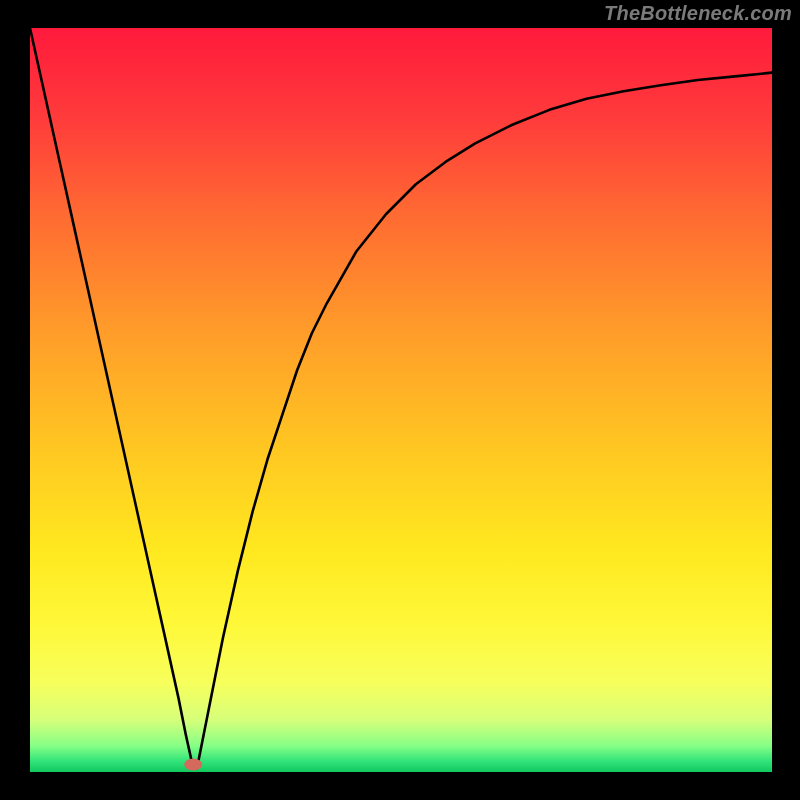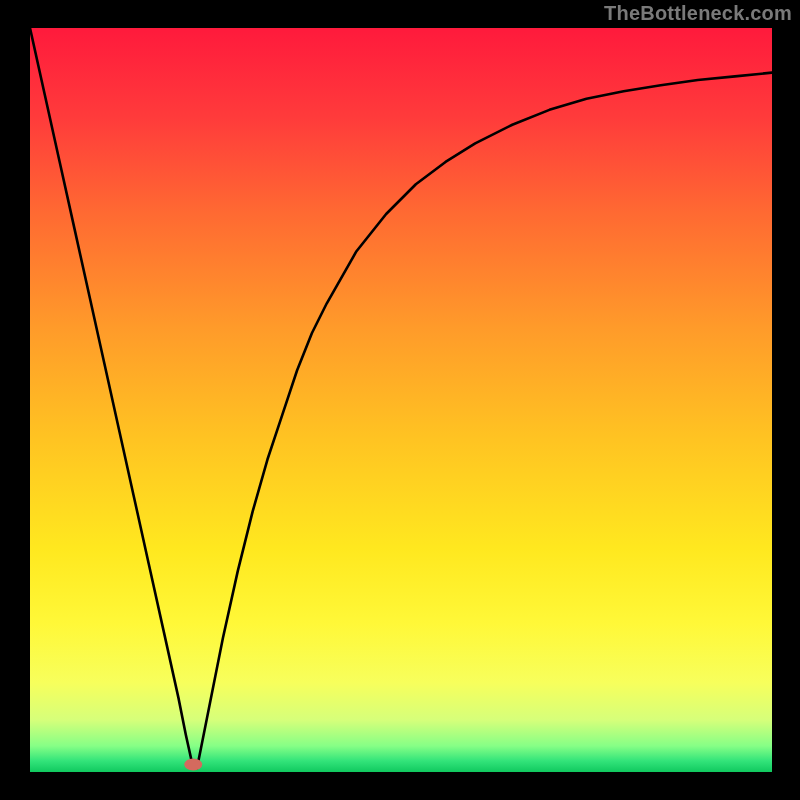--- a/index.html
+++ b/index.html
@@ -9,20 +9,21 @@
     height: 800px;
     overflow: hidden;
     background: #000;
     font-family: Arial, Helvetica, sans-serif;
   }
   .frame {
     position: relative;
     width: 800px;
     height: 580px;
     background: #000;
+    font-style: italic;
   }
   .watermark {
     position: absolute;
     top: 2px;
     right: 8px;
     color: #7a7a7a;
     font-size: 20px;
     font-weight: 600;
     letter-spacing: 0.2px;
     z-index: 5;

